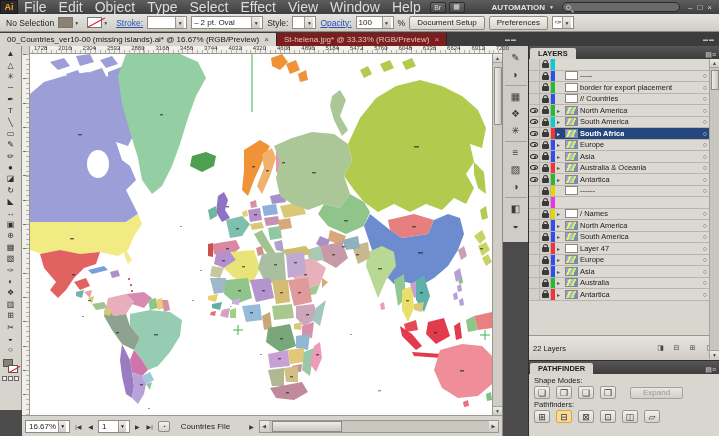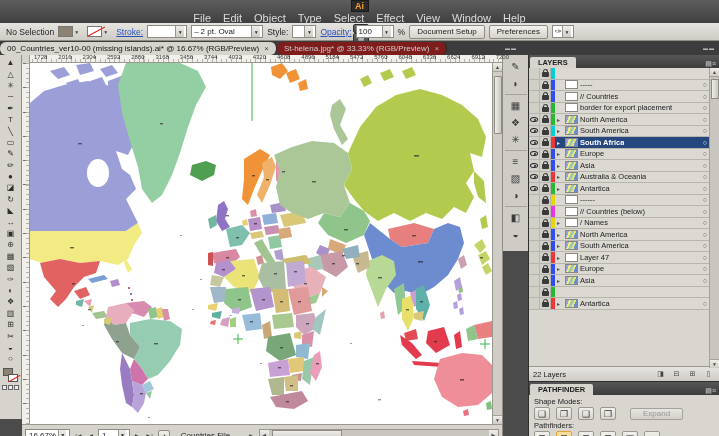--- a/index.html
+++ b/index.html
@@ -1,22 +1,22 @@
 <!DOCTYPE html>
 <html><head>
 <meta charset="utf-8">
 <style>
   * { margin:0; padding:0; box-sizing:border-box; }
   html,body { width:719px; height:436px; overflow:hidden; }
   body { font-family:"Liberation Sans", sans-serif; font-size:9px; background:#4b4b4b; position:relative; }
 
   
-  .titlebar { height:23px; background:linear-gradient(#5e5e5e,#3f3f3f); display:flex; align-items:center; color:#dcdcdc;flex-direction:column; }
+  .titlebar { height:14px; background:linear-gradient(#5e5e5e,#3f3f3f); display:flex; align-items:center; color:#dcdcdc; }
   .ai-logo { width:18px; height:14px; background:#2b2b2b; color:#f7a427; font-weight:bold; font-size:9px; display:flex; align-items:center; justify-content:center; border:1px solid #1a1a1a; }
-  .menu-item { padding:0 6px; font-size:11px; cursor:default; }
+  .menu-item { padding:0 6px; font-size:14px; cursor:default; }
   .mb-icon { width:16px; height:11px; margin-left:3px; background:linear-gradient(#6a6a6a,#4a4a4a); border:1px solid #2e2e2e; color:#ddd; font-size:7px; display:flex; align-items:center; justify-content:center; border-radius:2px; }
   .tb-right { margin-left:auto; display:flex; align-items:center; gap:8px; padding-right:4px; }
   .workspace { font-size:8px; font-weight:bold; color:#e5e5e5; display:flex; gap:4px; align-items:center; }
   .searchbox { width:118px; height:10px; background:#6a6a6a; border:1px solid #2c2c2c; border-radius:6px; display:flex; align-items:center; padding-left:3px; }
   .lens { width:5px; height:5px; border:1px solid #ccc; border-radius:50%; position:relative; }
   .lens::after { content:""; position:absolute; width:3px; height:1px; background:#ccc; left:4px; top:5px; transform:rotate(45deg); }
   .winbtns { display:flex; gap:5px; font-size:8px; color:#ddd; padding-right:3px; }
   .winbtns span { cursor:default; }
 
   
@@ -26,21 +26,21 @@
   .sw-fill { background:#8b8271; }
   .sw-stroke { background:#fff; }
   .sw-stroke::after { content:""; position:absolute; left:-1px; top:4px; width:19px; height:1px; background:#d22; transform:rotate(-28deg); }
   .bluelink { color:#2a50b8; text-decoration:underline; }
   .combo { height:13px; border:1px solid #8e8b85; background:#fff; display:flex; align-items:center; font-size:8px; padding:0 2px; position:relative; }
   .combo .arr { margin-left:auto; width:9px; height:11px; background:linear-gradient(#efede9,#cfccc6); border-left:1px solid #9a978f; font-size:5px; color:#333; display:flex; align-items:center; justify-content:center; }
   .cbtn { height:14px; border:1px solid #8e8b85; border-radius:2px; background:linear-gradient(#f4f2ee,#d5d2cc); padding:0 7px; font-size:8px; display:flex; align-items:center; color:#222; }
 
   
   .tabbar { height:14px; background:#3c3c3c; display:flex; align-items:flex-end; position:relative; }
-  .doc-tab { height:13px; display:flex; align-items:center; gap:5px; padding:0 7px; font-size:8px; border-right:1px solid #262626; cursor:default;border-radius:6px; }
+  .doc-tab { height:13px; display:flex; align-items:center; gap:5px; padding:0 7px; font-size:8px; border-right:1px solid #262626; cursor:default; }
   .doc-tab.active { background:#d7d4ce; color:#151515; }
   .doc-tab.inactive { background:#7f1d1d; color:#cfcfcf; }
   .tab-close { font-size:8px; opacity:.8; }
   .collapse-mark { position:absolute; top:4px; color:#b9b9b9; font-size:5px; letter-spacing:1px; }
 
   
   .main { display:flex; height:390px; }
 
   .toolbar { width:22px; background:#d7d4ce; border-right:1px solid #8f8c86; display:flex; flex-direction:column; align-items:center; padding-top:2px; }
   .tool { width:18px; height:11.4px; display:flex; align-items:center; justify-content:center; font-size:8px; color:#2f2f2f; cursor:default; }
@@ -63,21 +63,21 @@
   .vruler { width:8px; background:#f1efe9; border-right:1px solid #9a978f;
     background-image:repeating-linear-gradient(180deg,#b5b2ac 0 1px,transparent 1px 4.86px),repeating-linear-gradient(180deg,#76736d 0 1px,transparent 1px 24.3px);
     background-size:3px 100%,6px 100%; background-position:right top; background-repeat:no-repeat; }
   .canvas { width:462px; background:#fff; position:relative; overflow:hidden; }
   .canvas svg { position:absolute; left:0; top:0; }
   .vscroll { width:10px; background:#d0cdc7; border-left:1px solid #9a978f; display:flex; flex-direction:column; align-items:center; }
   .scr-arr { width:10px; height:9px; font-size:5px; color:#444; display:flex; align-items:center; justify-content:center; background:linear-gradient(#efede9,#cfccc6); border-bottom:1px solid #a5a29c; }
   .scr-arr.bot { margin-top:auto; border-top:1px solid #a5a29c; border-bottom:none; }
   .vthumb { width:8px; height:58px; margin-top:4px; background:linear-gradient(90deg,#efede9,#cac7c1); border:1px solid #8e8b85; border-radius:1px; }
 
-  .statusbar { height:21px; background:#d7d4ce; border-top:1px solid #9a978f; display:flex; align-items:center; gap:3px; padding:0 3px; font-size:8px; color:#222;text-decoration:underline; }
+  .statusbar { height:21px; background:#d7d4ce; border-top:1px solid #9a978f; display:flex; align-items:center; gap:3px; padding:0 3px; font-size:8px; color:#222; }
   .scombo { height:13px; border:1px solid #8e8b85; background:#fff; display:flex; align-items:center; padding:0 3px; gap:2px; }
   .scombo .arr { width:8px; height:11px; background:linear-gradient(#efede9,#cfccc6); border-left:1px solid #9a978f; font-size:5px; display:flex; align-items:center; justify-content:center; }
   .navbtn { font-size:6px; color:#333; padding:0 2px; }
   .flowicon { width:12px; height:11px; border:1px solid #8e8b85; border-radius:2px; background:linear-gradient(#f2f0ec,#d5d2cc); font-size:7px; display:flex; align-items:center; justify-content:center; color:#444; }
   .hscroll { flex:1; height:13px; background:#c9c6c0; border:1px solid #9a978f; display:flex; align-items:center; position:relative; }
   .hthumb { position:absolute; left:12px; width:70px; height:11px; background:linear-gradient(#efede9,#cac7c1); border:1px solid #8e8b85; }
   .hs-arr { width:9px; height:11px; font-size:5px; color:#444; display:flex; align-items:center; justify-content:center; background:linear-gradient(#efede9,#cfccc6); }
   .hs-arr.r { margin-left:auto; }
 
   
@@ -105,27 +105,27 @@
   .lcontent.sel .lname { color:#fff; font-weight:bold; }
   .ltarget { margin-left:auto; font-size:7px; color:#555; }
   .lcontent.sel .ltarget { color:#e8eef8; }
   .eye-g { width:8px; height:5px; border:1px solid #222; border-radius:50%; position:relative; }
   .eye-g::after { content:""; position:absolute; left:2.5px; top:1px; width:2px; height:2px; background:#222; border-radius:50%; }
   .lock-g { width:7px; height:5px; background:#3a3a3a; border-radius:1px; position:relative; margin-top:3px; }
   .lock-g::before { content:""; position:absolute; left:1px; top:-3px; width:3px; height:3px; border:1px solid #3a3a3a; border-bottom:none; border-radius:3px 3px 0 0; }
   .lay-scroll { position:absolute; right:0; top:13px; bottom:77px; width:10px; background:#c9c6c0; border-left:1px solid #a5a29c; display:flex; flex-direction:column; align-items:center; }
   .lay-thumb { width:8px; height:20px; margin-top:2px; background:linear-gradient(90deg,#efede9,#cac7c1); border:1px solid #8e8b85; }
   .lay-empty { flex:1; background:#d9d6d0; }
-  .lay-bottom { height:15px; background:linear-gradient(#e6e4e0,#cfccc6); border-top:1px solid #9a978f; display:flex; align-items:center; padding:0 4px; gap:4px;text-align:right; }
+  .lay-bottom { height:25px; background:linear-gradient(#e6e4e0,#cfccc6); border-top:1px solid #9a978f; display:flex; align-items:center; padding:0 4px; gap:4px;text-align:right; }
   .lay-count { font-size:7.5px; color:#222; }
   .lb-btns { margin-left:auto; display:flex; gap:3px; }
   .lb-btn { width:13px; height:10px; font-size:7px; color:#444; display:flex; align-items:center; justify-content:center; }
 
   
-  .pfpanel { height:64px; display:flex; flex-direction:column; border-top:1px solid #2e2e2e; }
+  .pfpanel { height:76px; display:flex; flex-direction:column; border-top:1px solid #2e2e2e; }
   .pfcontent { flex:1; background:#d9d6d0; padding:1px 5px; }
   .pflabel { font-size:7.5px; color:#222; margin-top:1px; }
   .pfrow { display:flex; align-items:center; gap:6px; margin-top:1px; }
   .pfbtn { width:16px; height:13px; border:1px solid #9a978f; border-radius:2px; background:linear-gradient(#f2f0ec,#d6d3cd); display:flex; align-items:center; justify-content:center; font-size:9px; color:#333; }
   .pfbtn.hl { background:#f6dc9c; border-color:#e0a437; }
   .expandbtn { height:12px; padding:0 12px; border:1px solid #a5a29c; border-radius:2px; background:linear-gradient(#e8e6e2,#d2cfc9); color:#9b9892; font-size:8px; display:flex; align-items:center; margin-left:8px; }
 </style>
 </head>
 <body>
 
@@ -561,42 +561,42 @@
             <span class="thumb"></span>
             <span class="lname">-----</span>
             <span class="ltarget">○</span>
           </span>
         </div>
         <div class="lrow">
           <span class="lcell"></span>
           <span class="lcell">
             <span class="lock-g"></span>
           </span>
+          <span class="colorbar" style="background: rgb(38, 185, 52);"></span>
+          <span class="lcontent">
+            <span class="disc"></span>
+            <span class="thumb"></span>
+            <span class="lname">border for export placement</span>
+            <span class="ltarget">○</span>
+          </span>
+        </div>
+        <div class="lrow">
+          <span class="lcell"></span>
+          <span class="lcell">
+            <span class="lock-g"></span>
+          </span>
           <span class="colorbar" style="background: rgb(47, 78, 240);"></span>
           <span class="lcontent">
             <span class="disc"></span>
             <span class="thumb"></span>
             <span class="lname">// Countries</span>
             <span class="ltarget">○</span>
           </span>
         </div>
         <div class="lrow">
-          <span class="lcell"></span>
-          <span class="lcell">
-            <span class="lock-g"></span>
-          </span>
-          <span class="colorbar" style="background: rgb(38, 185, 52);"></span>
-          <span class="lcontent">
-            <span class="disc"></span>
-            <span class="thumb"></span>
-            <span class="lname">border for export placement</span>
-            <span class="ltarget">○</span>
-          </span>
-        </div>
-        <div class="lrow">
           <span class="lcell">
             <span class="eye-g"></span>
           </span>
           <span class="lcell">
             <span class="lock-g"></span>
           </span>
           <span class="colorbar" style="background: rgb(38, 185, 52);"></span>
           <span class="lcontent">
             <span class="disc">▸</span>
             <span class="thumb map"></span>
@@ -706,26 +706,20 @@
             <span class="lname">------</span>
             <span class="ltarget">○</span>
           </span>
         </div>
         <div class="lrow">
           <span class="lcell"></span>
           <span class="lcell">
             <span class="lock-g"></span>
           </span>
           <span class="colorbar" style="background: rgb(232, 53, 232);"></span>
-          <span class="lcontent">
-            <span class="disc"></span>
-            <span class="thumb"></span>
-            <span class="lname">// Countries (below)</span>
-            <span class="ltarget">○</span>
-          </span>
         </div>
         <div class="lrow">
           <span class="lcell"></span>
           <span class="lcell">
             <span class="lock-g"></span>
           </span>
           <span class="colorbar" style="background: rgb(227, 216, 0);"></span>
           <span class="lcontent">
             <span class="disc">▸</span>
             <span class="thumb"></span>
@@ -797,20 +791,26 @@
             <span class="lname">Asia</span>
             <span class="ltarget">○</span>
           </span>
         </div>
         <div class="lrow">
           <span class="lcell"></span>
           <span class="lcell">
             <span class="lock-g"></span>
           </span>
           <span class="colorbar" style="background: rgb(38, 185, 52);"></span>
+          <span class="lcontent">
+            <span class="disc">▸</span>
+            <span class="thumb map"></span>
+            <span class="lname">Australia</span>
+            <span class="ltarget">○</span>
+          </span>
         </div>
         <div class="lrow">
           <span class="lcell"></span>
           <span class="lcell">
             <span class="lock-g"></span>
           </span>
           <span class="colorbar" style="background: rgb(239, 53, 53);"></span>
           <span class="lcontent">
             <span class="disc">▸</span>
             <span class="thumb map"></span>

